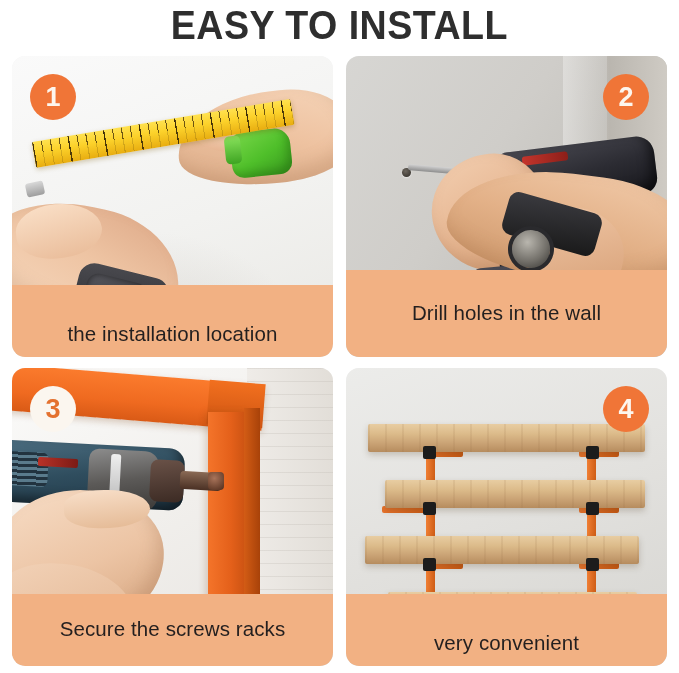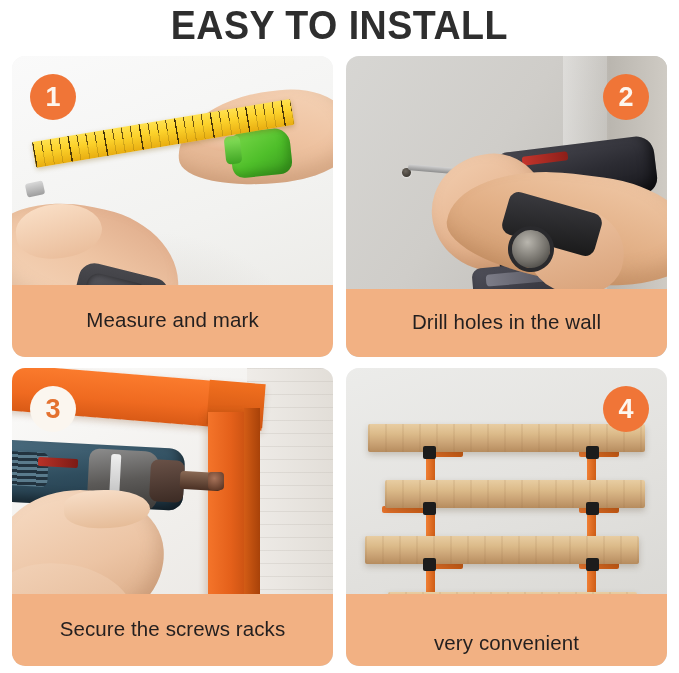--- a/index.html
+++ b/index.html
@@ -73,21 +73,21 @@
     justify-content: center;
     text-align: center;
     color: #231f1f;
     font-size: 20.5px;
     line-height: 1.32;
     letter-spacing: 0.1px;
     padding: 6px 10px 8px;
     box-sizing: border-box;
   }
   .caption.two-line { height: 72px; }
-  .caption.one-line { height: 68px; }
+  .caption.one-line { height: 87px; }
 
   
   .badge {
     position: absolute;
     width: 46px;
     height: 46px;
     border-radius: 50%;
     display: flex;
     align-items: center;
     justify-content: center;
@@ -438,21 +438,22 @@
       <div class="hook"></div>
       <div class="arm-l"></div>
       <div class="fingers-l"></div>
       <div class="watch-band"></div>
       <div class="watch-face"></div>
       <div class="sleeve"></div>
     </div>
     <div class="badge solid left">1</div>
     <div class="caption two-line">
       <span>
-        <span>Measure and mark</span><br>
+        <br>
+        <span>the installation location</span>
       </span>
     </div>
   </div>
 
   <div class="card">
     <div class="photo p2">
       <div class="wall-corner"></div>
       <div class="wall-seam"></div>
       <div class="hole"></div>
       <div class="bit"></div>

